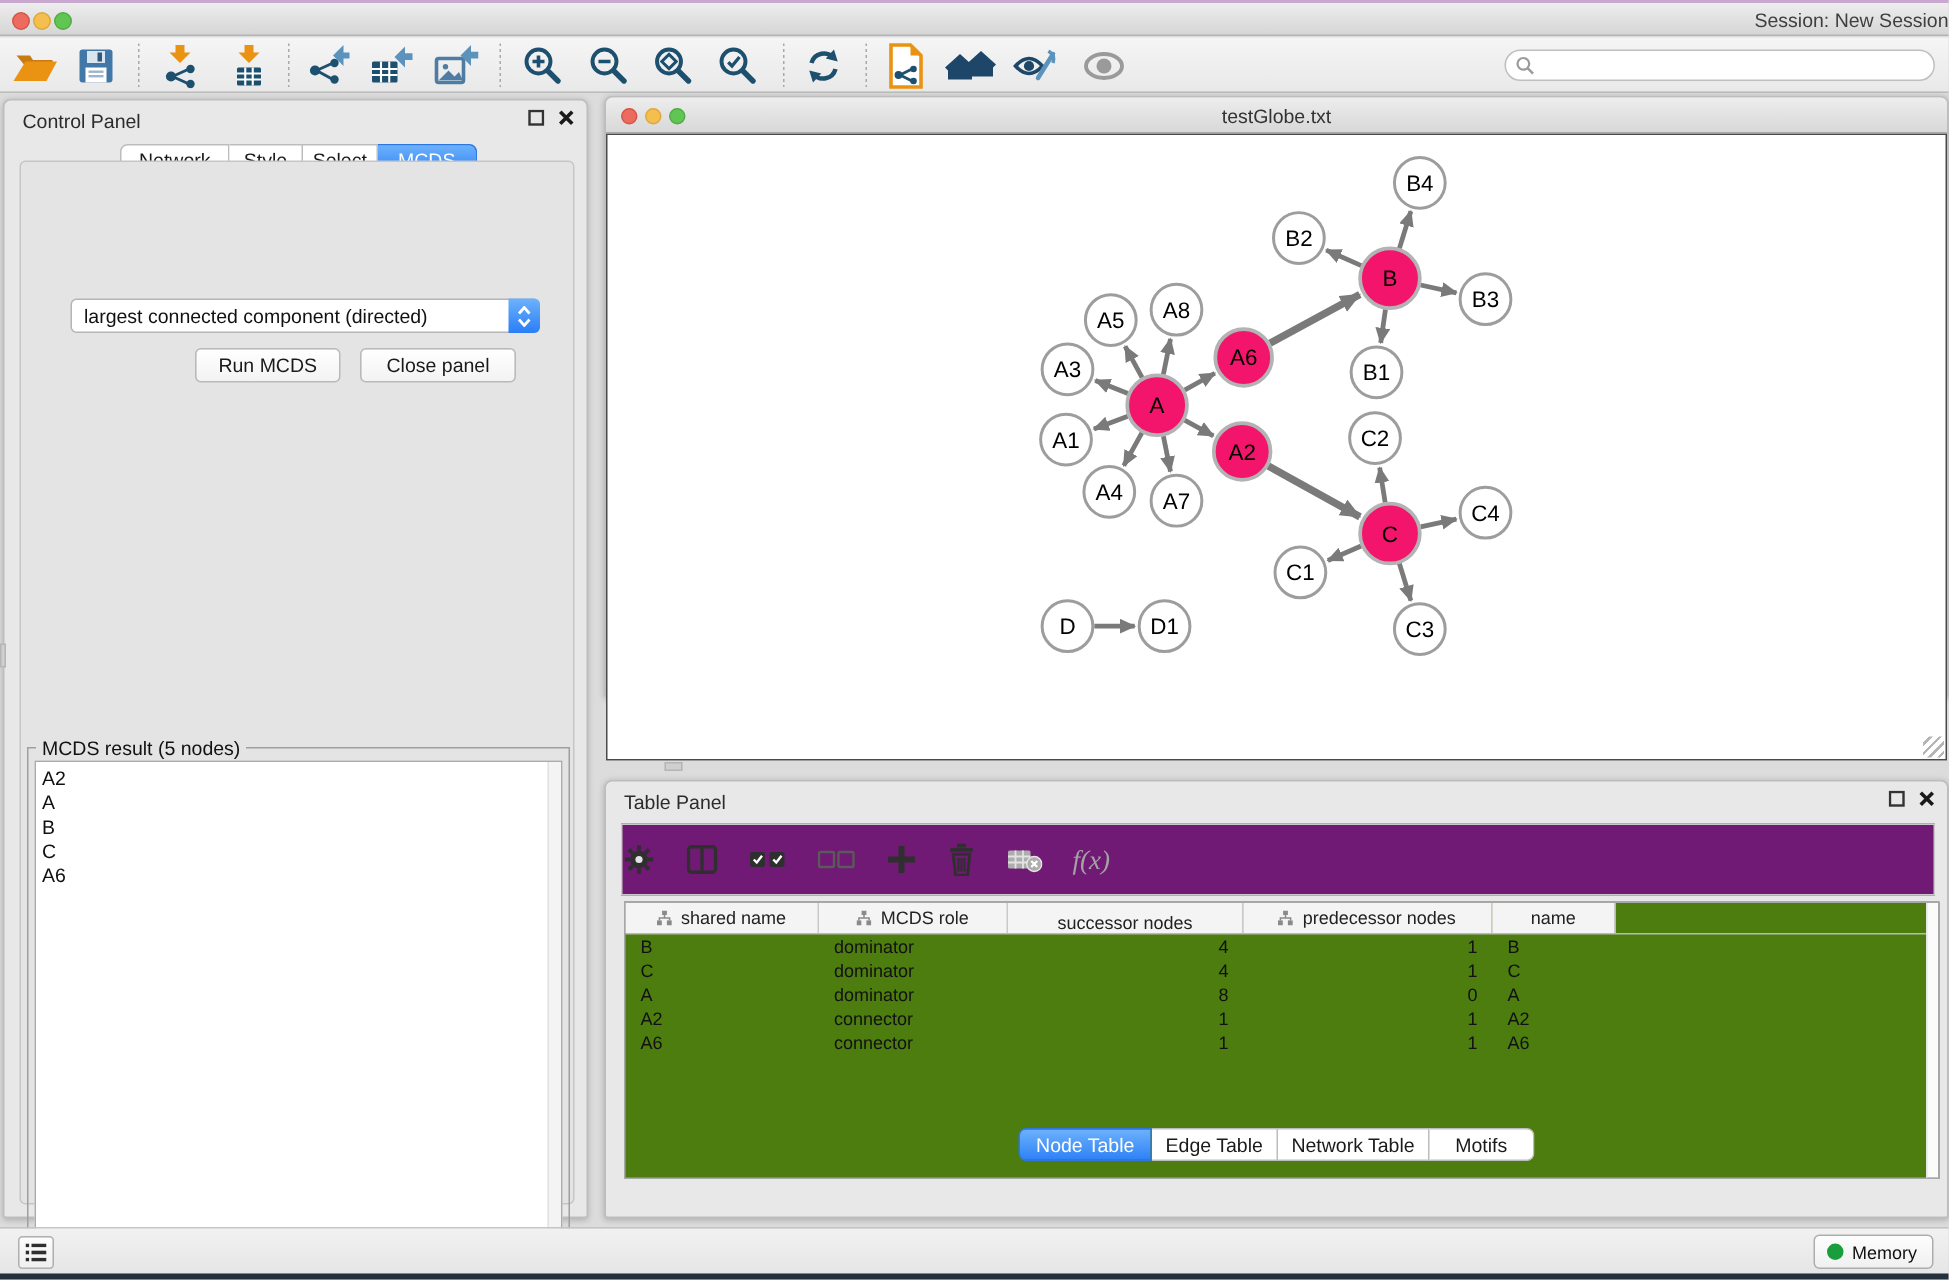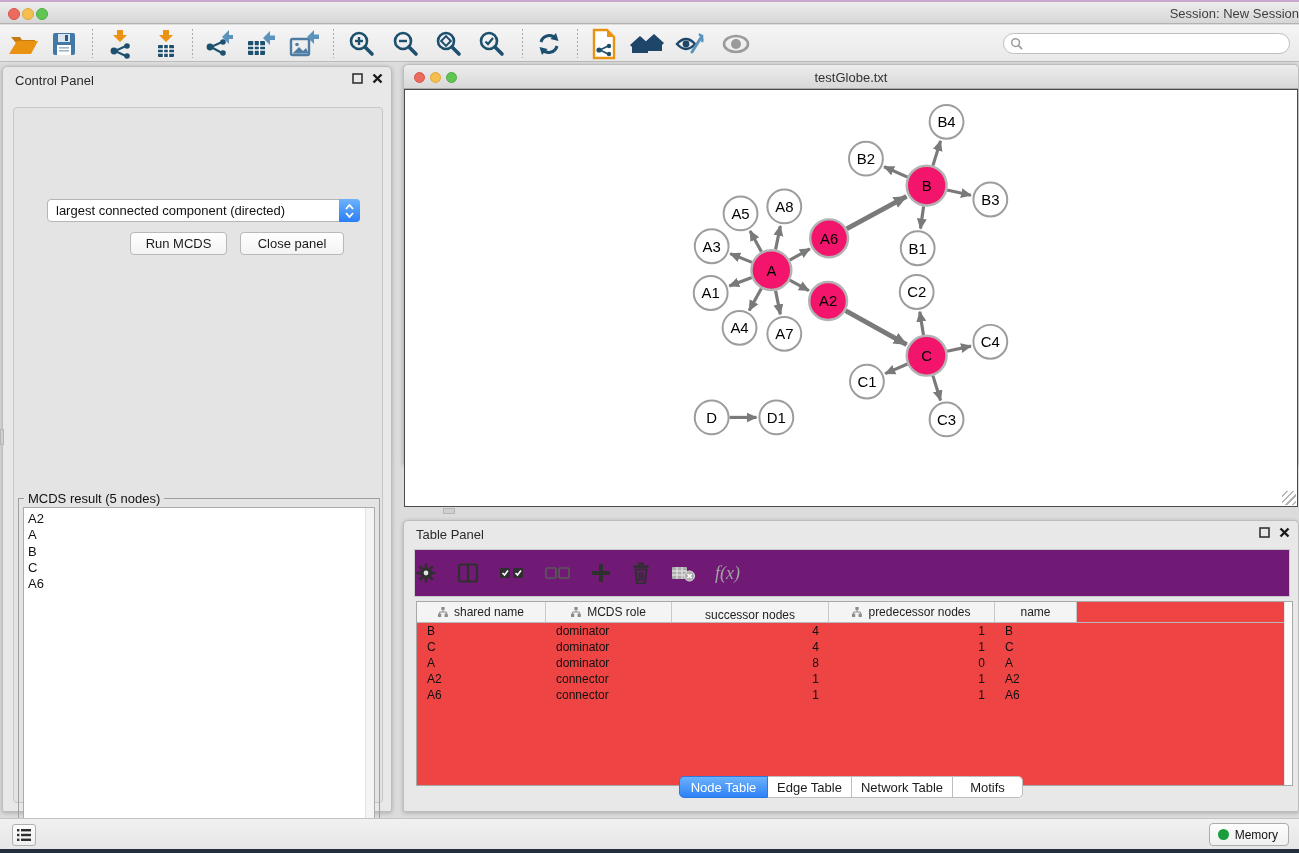--- a/index.html
+++ b/index.html
@@ -34,21 +34,21 @@
 
   
   .iframe { position:absolute; background:#e8e8e8; border:1px solid #bdbdbd; border-radius:5px 5px 2px 2px;
     box-shadow:0 1px 4px rgba(0,0,0,.22); }
   .iframe-hd { position:relative; height:25px; }
   .iframe-title { position:absolute; left:12px; top:6px; font-size:13px; color:#2b2b2b; }
   .hd-icons { position:absolute; right:8px; top:6px; display:flex; gap:9px; align-items:center; }
 
   
   #control-panel { left:2px; top:3px; width:390px; height:746px; }
-  .seg { position:absolute; display:flex; height:21px;margin-top:24px; }
+  .seg { position:absolute; display:flex; height:21px; }
   .seg .segb { border:1px solid #bdbdbd; border-left:none; background:#fff; font-size:13px; color:#1a1a1a;
     display:flex; align-items:center; justify-content:center; }
   .seg .segb:first-child { border-left:1px solid #bdbdbd; border-radius:5px 0 0 5px; }
   .seg .segb:last-child { border-radius:0 5px 5px 0; }
   .seg .segb.sel { background:linear-gradient(#6cb1fb,#2e82f7); color:#fff; border-color:#2e77e0; }
   .cp-card { position:absolute; left:10px; top:40px; width:370px; height:696px;
     background:#e4e4e4; border:1px solid #c6c6c6; border-radius:4px; }
   .opt-label { position:absolute; left:0; right:0; top:70px; text-align:center; font-size:13px; color:#111; }
   .dropdown { position:absolute; left:33px; top:91px; width:313px; height:23px; background:#fff;
     border:1px solid #b5b5b5; border-radius:4px; display:flex; align-items:center; }
@@ -74,21 +74,21 @@
   .nf-grip { position:absolute; right:1px; bottom:1px; width:14px; height:14px;
     background:repeating-linear-gradient(135deg, transparent 0 3px, #b5b5b5 3px 4.5px); }
   .grip-nub { position:absolute; background:#cfcfcf; border:1px solid #b5b5b5; }
 
   
   #table-panel { left:403px; top:457px; width:896px; height:292px; }
   .tp-toolbar { position:absolute; left:10px; top:28px; width:876px; height:48px;
     background:#701a75; border:1px solid #c9c9c9; display:flex; align-items:center; gap:20px; }
   .tp-ic { display:flex; align-items:center; justify-content:center; }
   .fx { font-family:"Liberation Serif", serif; font-style:italic; font-size:18px; color:#a3a3a3; }
-  .tp-table { position:absolute; left:12px; top:80px; width:877px; height:185px; background:#ef4444; border:1px solid #a8a8a8; }
+  .tp-table { position:absolute; left:12px; top:80px; width:877px; height:185px; background:#4d7c0f; border:1px solid #a8a8a8; }
   .tp-thead { display:flex; height:21px; border-bottom:1px solid #b9b9b9; font-size:12px; color:#222; }
   .th-cell { display:flex; align-items:center; justify-content:center; gap:6px; background:#f4f4f4; border-right:1px solid #c9c9c9; }
   .tp-row { display:flex; height:16px; font-size:12px; color:#111; align-items:center; }
   .td-cell { padding:0 10px; white-space:nowrap; }
   .tp-scroll { position:absolute; right:0; top:0; bottom:0; width:8px; background:#fbfbfb; border-left:1px solid #e4e4e4; }
   .tp-tabs { position:absolute; left:0; right:0; top:231px; display:flex; justify-content:center; }
 
   
   .statusbar { position:absolute; left:0; top:818px; width:1299px; height:31px;
     background:linear-gradient(#f1f1f1,#e6e6e6); border-top:1px solid #c4c4c4; }

